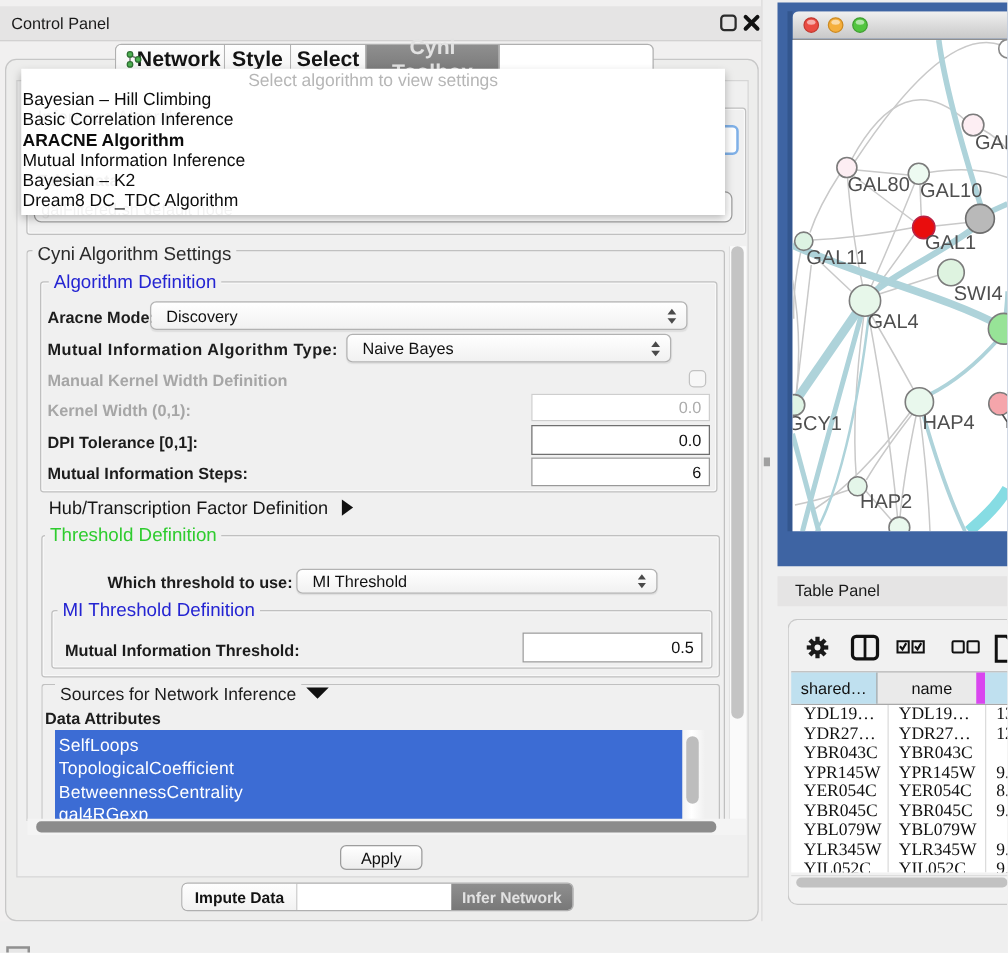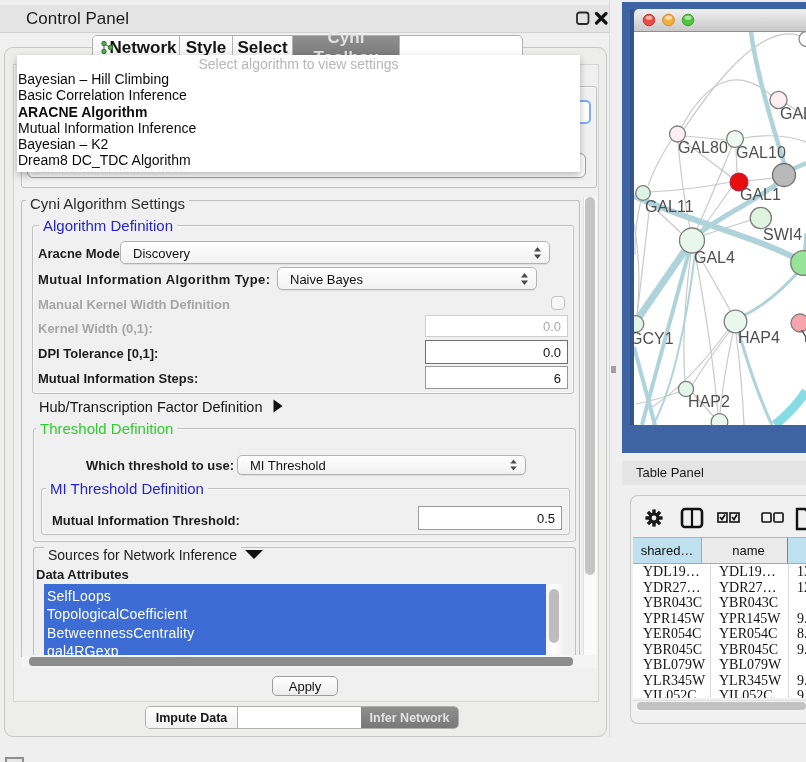--- a/index.html
+++ b/index.html
@@ -17,21 +17,21 @@
 .seg.sel{background:linear-gradient(#8f8f8f,#787878);color:#e2e2e2;}
 .group{position:absolute;border:1px solid #c0c0c0;border-radius:3px;box-shadow:inset 0 0 0 1px rgba(255,255,255,0.6);}
 .gtitle{position:absolute;background:#f0f0f0;padding:0 4px;white-space:nowrap;}
 </style>
 </head>
 <body>
 
 <div class="abs" style="left:1px;top:0;width:2px;height:4px;background:#666;"></div>
 <div class="abs" id="leftwin" style="left:0;top:5;width:609px;height:737px;background:#f1f0f0;border-right:1px solid #dadada;"></div>
 <div class="abs" style="left:0;top:5px;width:609px;height:27px;background:#e5e4e4;border-bottom:1px solid #d2d1d1;"></div>
-<div class="abs" style="left:26px;top:5px;height:27px;line-height:27px;font-size:17px;color:#1a1a1a;">Control Panel</div>
+<div class="abs" style="left:9px;top:5px;height:27px;line-height:27px;font-size:13px;color:#1a1a1a;">Control Panel</div>
 <svg class="abs" style="left:575px;top:11px;" width="34" height="15" viewBox="0 0 34 15">
   <rect x="2" y="1.5" width="11.5" height="11.5" rx="2.5" fill="none" stroke="#2b2b2b" stroke-width="1.8"></rect>
   <path d="M21.5 2.5 L31 12 M31 2.5 L21.5 12" stroke="#111" stroke-width="3.2" stroke-linecap="round"></path>
 </svg>
 
 <div class="abs" style="left:4px;top:47px;width:603px;height:690px;background:#ededec;border:1px solid #c7c7c7;border-radius:9px;box-sizing:border-box;"></div>
 
 <div class="abs" style="left:92px;top:35px;width:429px;height:23px;border:1px solid #b0b0b0;border-radius:5px;background:#fff;">
   <div class="seg" style="left:0;width:87px;border-radius:4px 0 0 4px;">
       <div style="padding-left:14px;">Network</div>
@@ -292,21 +292,21 @@
     <rect x="122" y="8" width="9" height="9" rx="1"></rect>
     <rect x="134" y="8" width="9" height="9" rx="1"></rect>
   </g>
   <g transform="translate(157,1)">
     <path d="M0 3 L0 23 L14 23 L14 9 L8 3 Z" fill="none" stroke="#111" stroke-width="2.4"></path>
   </g>
 </svg>
 
 <div class="abs" style="left:633px;top:537px;width:173px;height:27px;background:#eaeaea;border-top:1px solid #b5b5b5;border-bottom:1px solid #a9a9a9;box-sizing:border-box;"></div>
 <div class="abs" style="left:633px;top:538px;width:69px;height:25px;background:#bfe0ef;border-right:1px solid #a9a9a9;box-sizing:border-box;text-align:center;line-height:25px;font-size:13px;color:#111;">shared…</div>
-<div class="abs" style="left:710px;top:538px;width:78px;height:25px;border-right:1px solid #d946ef;box-sizing:border-box;text-align:center;line-height:25px;font-size:13px;color:#111;">name</div>
+<div class="abs" style="left:710px;top:538px;width:78px;height:25px;border-right:7px solid #d946ef;box-sizing:border-box;text-align:center;line-height:25px;font-size:13px;color:#111;">name</div>
 <div class="abs" style="left:788px;top:538px;width:18px;height:25px;background:#bfe0ef;"></div>
 
 <div class="abs" style="left:633px;top:564px;width:173px;height:134px;background:#fff;overflow:hidden;font-family:Liberation Serif, serif;">
   <div style="position:absolute;left:77px;top:0;bottom:0;width:1px;background:#dcdcdc;"></div>
   <div style="position:absolute;left:155px;top:0;bottom:0;width:1px;background:#dcdcdc;"></div>
   <div style="position:absolute;left:10px;top:0;font-size:14px;color:#111;line-height:15.5px;white-space:nowrap;">YDL19…<br>YDR27…<br>YBR043C<br>YPR145W<br>YER054C<br>YBR045C<br>YBL079W<br>YLR345W<br>YIL052C</div>
   <div style="position:absolute;left:86px;top:0;font-size:14px;color:#111;line-height:15.5px;white-space:nowrap;">YDL19…<br>YDR27…<br>YBR043C<br>YPR145W<br>YER054C<br>YBR045C<br>YBL079W<br>YLR345W<br>YIL052C</div>
   <div style="position:absolute;left:164px;top:0;font-size:14px;color:#111;line-height:15.5px;white-space:nowrap;">13<br>12<br>&nbsp;<br>9.<br>8.<br>9.<br>&nbsp;<br>9.<br>9.</div>
 </div>
 

